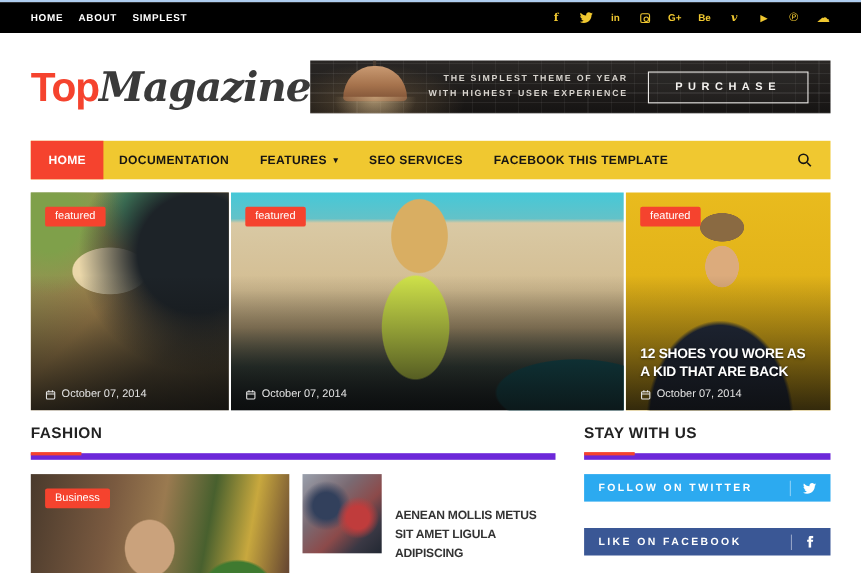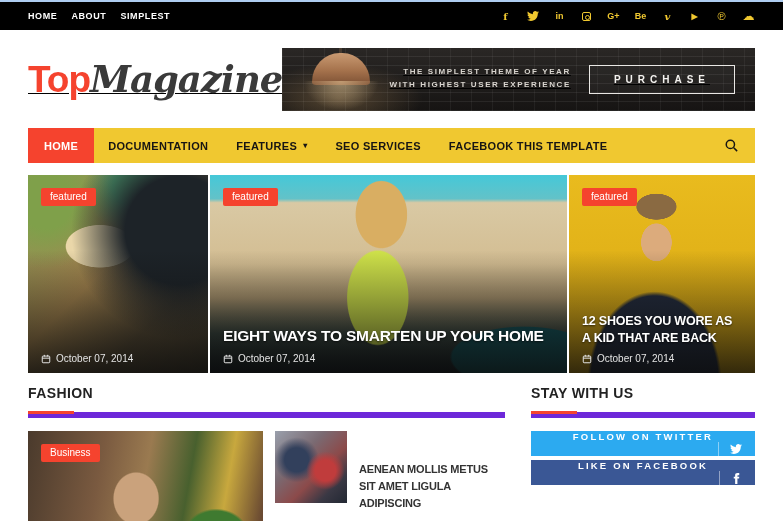--- a/index.html
+++ b/index.html
@@ -17,27 +17,27 @@
   .soc { color:#f0c830; font-size:10px; font-weight:bold; width:13px; height:13px;
     display:flex; align-items:center; justify-content:center; cursor:pointer; }
   .soc svg { fill:#f0c830; }
   .ig-box { width:9px; height:9px; border:1.5px solid #f0c830; border-radius:2px;
     position:relative; display:inline-block; }
   .ig-box::after { content:""; position:absolute; left:2px; top:2px; width:3px;
     height:3px; border-radius:50%; border:1px solid #f0c830; }
 
   
   .header { height:98px; display:flex; align-items:center;
-    justify-content:space-between; padding:0 28px; background:#fff;text-decoration:underline; }
+    justify-content:space-between; padding:0 28px; background:#fff; }
   .logo { cursor:pointer; white-space:nowrap; }
   .logo-top { color:#f5432e; font-size:37px; font-weight:bold; font-stretch:condensed;
     letter-spacing:-1px; }
   .logo-mag { color:#3a3a3a; font-size:37px; font-weight:bold; font-style:italic;
     font-family:"DejaVu Serif", serif; letter-spacing:-1px; }
-  .banner { width:486px; height:63px; position:relative; display:flex;
+  .banner { width:486px; height:48px; position:relative; display:flex;
     align-items:center; cursor:pointer; overflow:hidden;
     background-image:
       radial-gradient(ellipse 120px 50px at 12% 80%, rgba(240,190,120,.28), transparent 70%),
       repeating-linear-gradient(0deg, rgba(255,255,255,.07) 0 1px, transparent 1px 9px),
       repeating-linear-gradient(90deg, rgba(255,255,255,.05) 0 1px, transparent 1px 21px),
       linear-gradient(180deg, #2a2725, #161413); }
   .lamp { position:absolute; left:30px; top:5px; width:58px; height:32px;
     background:linear-gradient(180deg,#c99a72,#a5724c 55%,#7c5034);
     border-radius:50% 50% 8% 8% / 95% 95% 10% 10%; }
   .lamp::before { content:""; position:absolute; top:-5px; left:27px; width:3px;
@@ -119,22 +119,22 @@
   .thumb { width:72px; height:72px; flex:none; background-image:
       radial-gradient(circle at 70% 55%, #c03c3c 0 16%, transparent 30%),
       radial-gradient(circle at 30% 40%, #32405c 0 18%, transparent 34%),
       linear-gradient(135deg, #9aa0ac, #7a6a72 35%, #8c4a4a 60%, #3a3844 80%,
         #222833); }
   .small-info { padding-top:2px; }
   .small-title { font-size:11px; font-weight:bold; color:#333; line-height:1.55;
     letter-spacing:-.2px; font-stretch:condensed; text-transform:uppercase;margin-top:28px; }
 
   .social-bar { height:25px; display:flex; align-items:center; padding:0 13px;
-    margin-bottom:4px; color:#fff; font-size:9.5px; font-weight:bold;
-    letter-spacing:2.2px; cursor:pointer; font-stretch:condensed;flex-direction:column; }
+    margin-bottom:24px; color:#fff; font-size:9.5px; font-weight:bold;
+    letter-spacing:2.2px; cursor:pointer; font-stretch:condensed; }
   .bar-twitter { background:#2caaf0; }
   .bar-facebook { background:#3a5795; }
   .bar-icon { margin-left:auto; display:flex; align-items:center; gap:11px; }
   .bar-sep { width:1px; height:14px; background:rgba(255,255,255,.45); }
   .bar-icon svg { fill:#fff; }
 </style>
 </head>
 <body>
 
 <div class="window-edge"></div>
@@ -211,21 +211,20 @@
           </svg>
         <span>October 07, 2014</span>
       </div>
     </div>
   </div>
 
   <div class="card img-2">
     <span class="badge">featured</span>
     <div class="overlay"></div>
     <div class="card-meta">
-      <div class="card-title t-lg">EIGHT WAYS TO SMARTEN UP YOUR HOME</div>
       <div class="card-date">
         <svg width="10" height="10" viewBox="0 0 24 24">
             <rect x="3" y="5" width="18" height="16" rx="2" fill="none" stroke="#e3e3e3" stroke-width="2.4"></rect>
             <line x1="3" y1="10" x2="21" y2="10" stroke="#e3e3e3" stroke-width="2.4"></line>
             <line x1="8" y1="2" x2="8" y2="6" stroke="#e3e3e3" stroke-width="2.4"></line>
             <line x1="16" y1="2" x2="16" y2="6" stroke="#e3e3e3" stroke-width="2.4"></line>
           </svg>
         <span>October 07, 2014</span>
       </div>
     </div>

